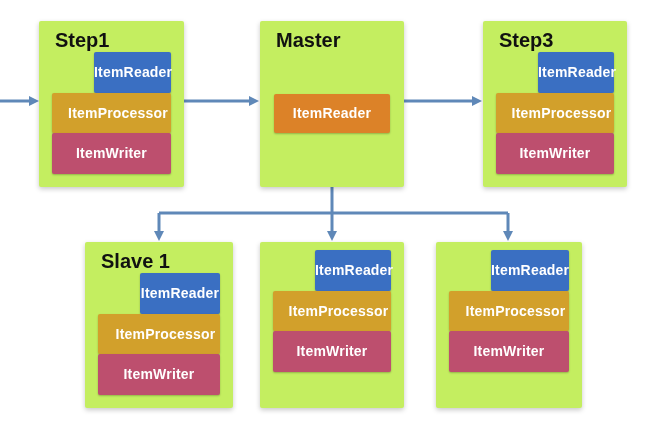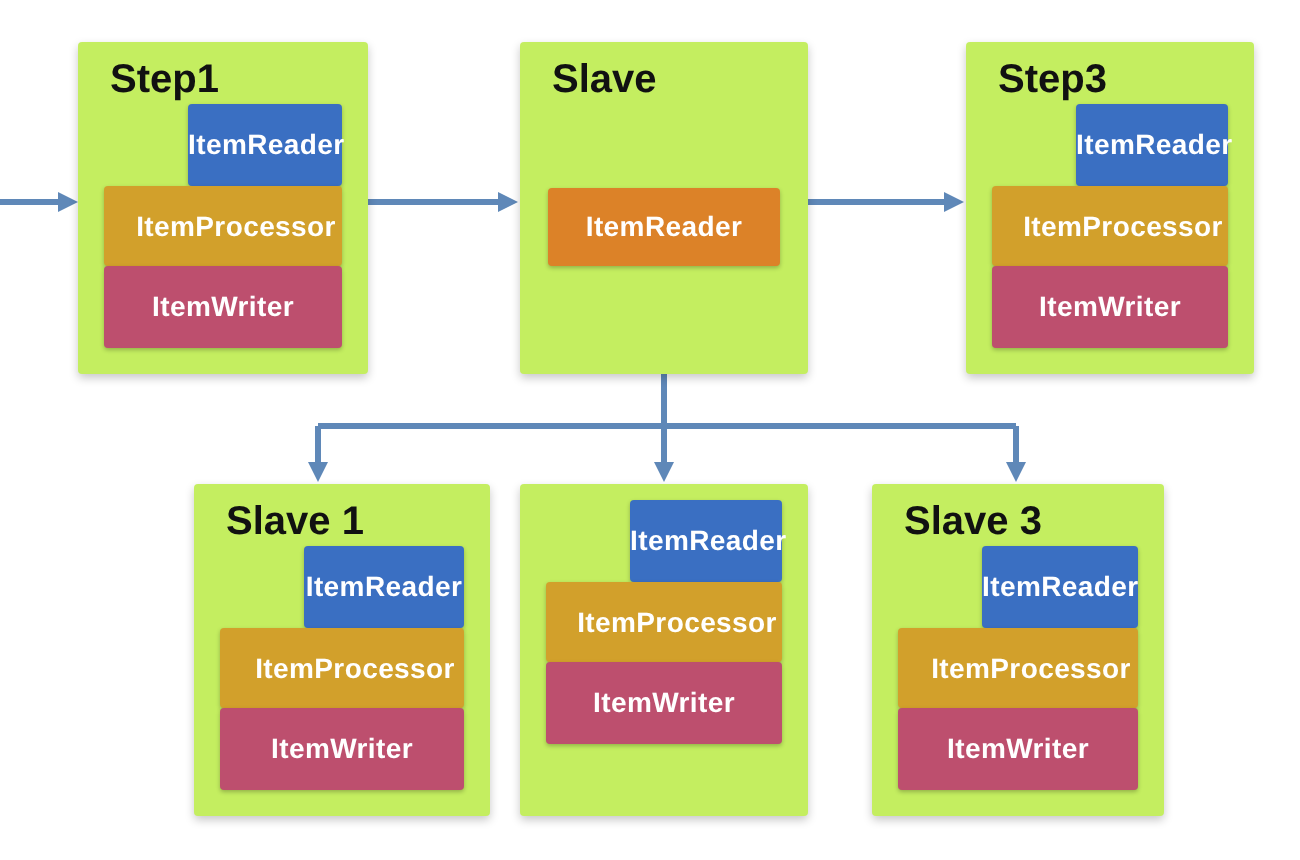--- a/index.html
+++ b/index.html
@@ -57,44 +57,43 @@
   </svg>
 
   <div class="node" style="left:39px; top:21px; width:145px; height:166px">
     <div class="node-title">Step1</div>
     <div class="comp blue">ItemReader</div>
     <div class="comp gold mid">ItemProcessor</div>
     <div class="comp pink">ItemWriter</div>
   </div>
 
   <div class="node" style="left:260px; top:21px; width:144px; height:166px">
-    <div class="node-title">Slave</div>
+    <div class="node-title">Master</div>
     <div class="comp orange partitioner">ItemReader</div>
   </div>
 
   <div class="node" style="left:483px; top:21px; width:144px; height:166px">
     <div class="node-title">Step3</div>
     <div class="comp blue">ItemReader</div>
     <div class="comp gold mid">ItemProcessor</div>
     <div class="comp pink">ItemWriter</div>
   </div>
 
-  <div class="node" style="left:97px; top:242px; width:148px; height:166px">
+  <div class="node" style="left:85px; top:242px; width:148px; height:166px">
     <div class="node-title">Slave 1</div>
     <div class="comp blue">ItemReader</div>
     <div class="comp gold mid">ItemProcessor</div>
     <div class="comp pink">ItemWriter</div>
   </div>
 
   <div class="node" style="left:260px; top:242px; width:144px; height:166px">
     <div class="comp blue">ItemReader</div>
     <div class="comp gold mid">ItemProcessor</div>
     <div class="comp pink">ItemWriter</div>
   </div>
 
   <div class="node" style="left:436px; top:242px; width:146px; height:166px">
-    <div class="node-title">Slave 3</div>
     <div class="comp blue">ItemReader</div>
     <div class="comp gold mid">ItemProcessor</div>
     <div class="comp pink">ItemWriter</div>
   </div>
 
 </div>
 
 </body></html>

